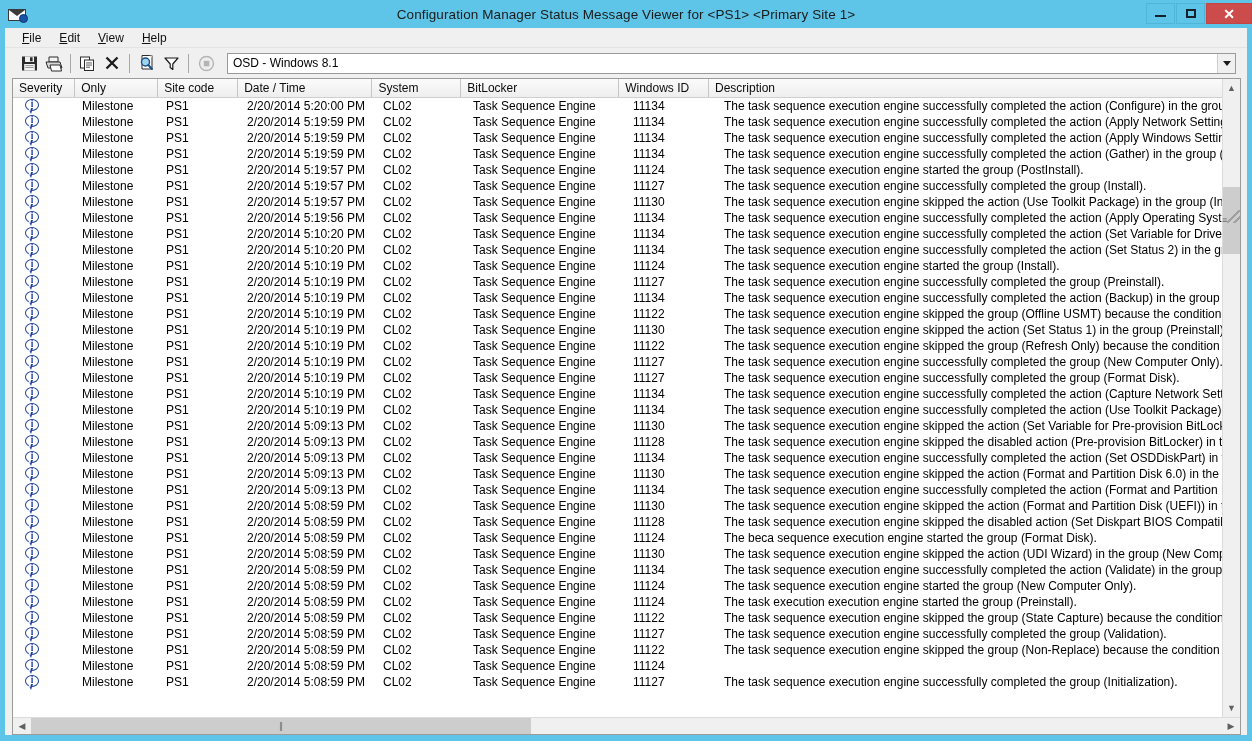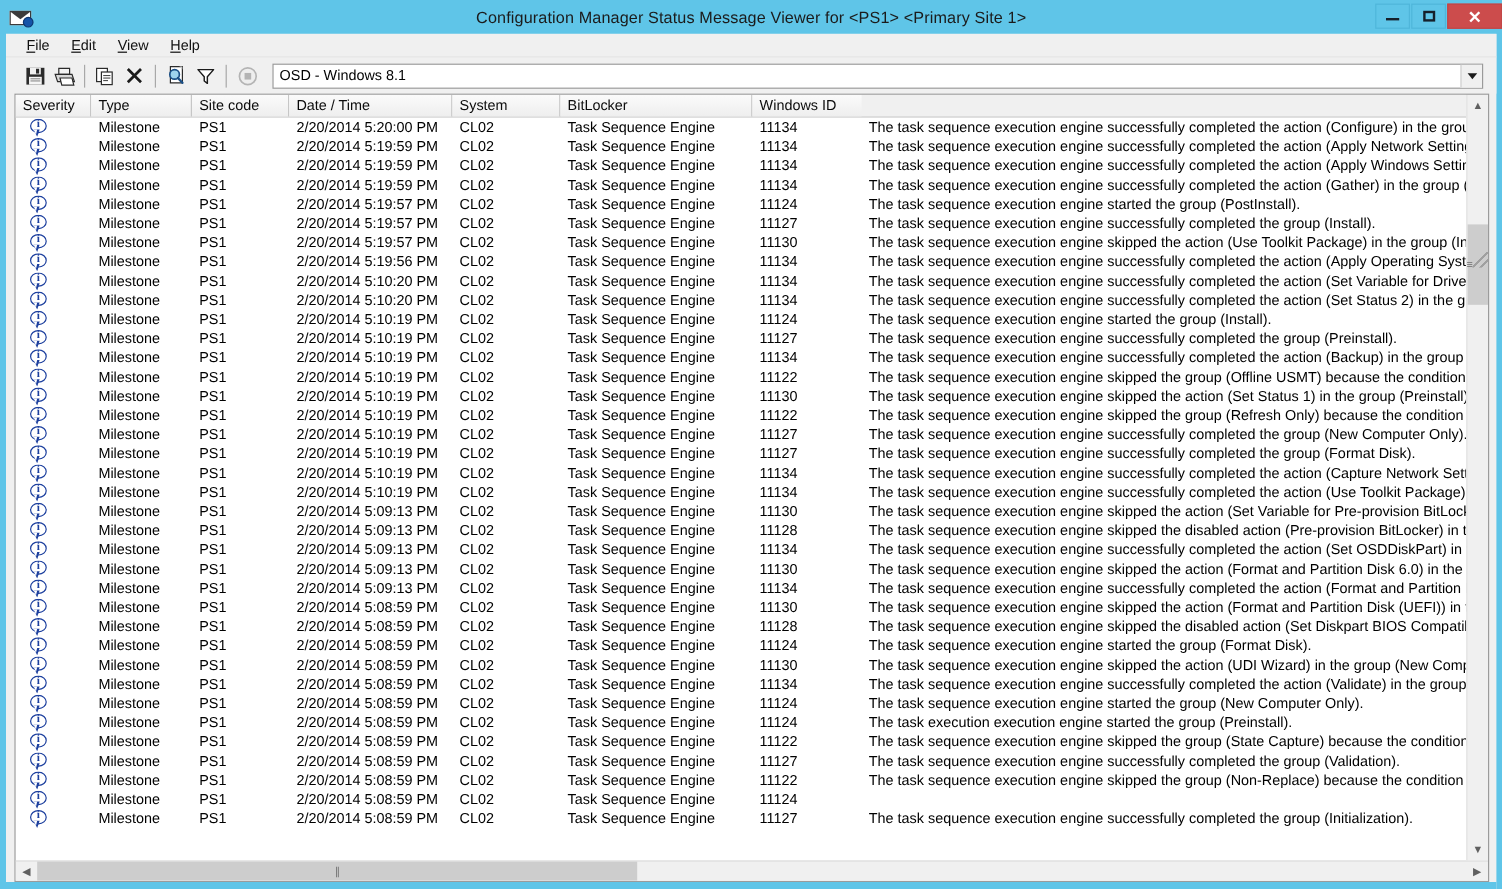--- a/index.html
+++ b/index.html
@@ -380,26 +380,27 @@
             <i></i>
           </div>
       </div>
     </div>
 
     <div class="listwrap">
       <div class="listbody">
         <div class="listmain">
           <div class="headerrow" id="headerrow">
               <div class="hcell" style="width: 63px;">Severity</div>
-              <div class="hcell" style="width: 84px;">Type</div>
+              <div class="hcell" style="width: 84px;">Only</div>
               <div class="hcell" style="width: 81px;">Site code</div>
               <div class="hcell" style="width: 136px;">Date / Time</div>
               <div class="hcell" style="width: 90px;">System</div>
               <div class="hcell" style="width: 160px;">BitLocker</div>
               <div class="hcell" style="width: 91px;">Windows ID</div>
+              <div class="hcell" style="width: 520px; flex: 1 1 auto;">Description</div>
             </div>
           <div class="rows" id="rows">
               <div class="row">
                 <div class="cell sev" style="width: 63px; flex: 0 0 63px;">
                   <span class="infoicon">
                     <span class="bub"></span>
                     <span class="tail"></span>
                     <span class="tail2"></span>
                     <span class="ichar">i</span>
                   </span>
@@ -862,21 +863,21 @@
                     <span class="tail2"></span>
                     <span class="ichar">i</span>
                   </span>
                 </div>
                 <div class="cell" style="width: 84px; flex: 0 0 84px;">Milestone</div>
                 <div class="cell" style="width: 81px; flex: 0 0 81px;">PS1</div>
                 <div class="cell" style="width: 136px; flex: 0 0 136px;">2/20/2014 5:08:59 PM</div>
                 <div class="cell" style="width: 90px; flex: 0 0 90px;">CL02</div>
                 <div class="cell" style="width: 160px; flex: 0 0 160px;">Task Sequence Engine</div>
                 <div class="cell" style="width: 91px; flex: 0 0 91px;">11124</div>
-                <div class="cell" style="width: 520px; flex: 1 1 auto;">The task sequence execution engine started the group (Format Disk).</div>
+                <div class="cell" style="width: 520px; flex: 1 1 auto;">The beca sequence execution engine started the group (Format Disk).</div>
               </div>
               <div class="row">
                 <div class="cell sev" style="width: 63px; flex: 0 0 63px;">
                   <span class="infoicon">
                     <span class="bub"></span>
                     <span class="tail"></span>
                     <span class="tail2"></span>
                     <span class="ichar">i</span>
                   </span>
                 </div>

